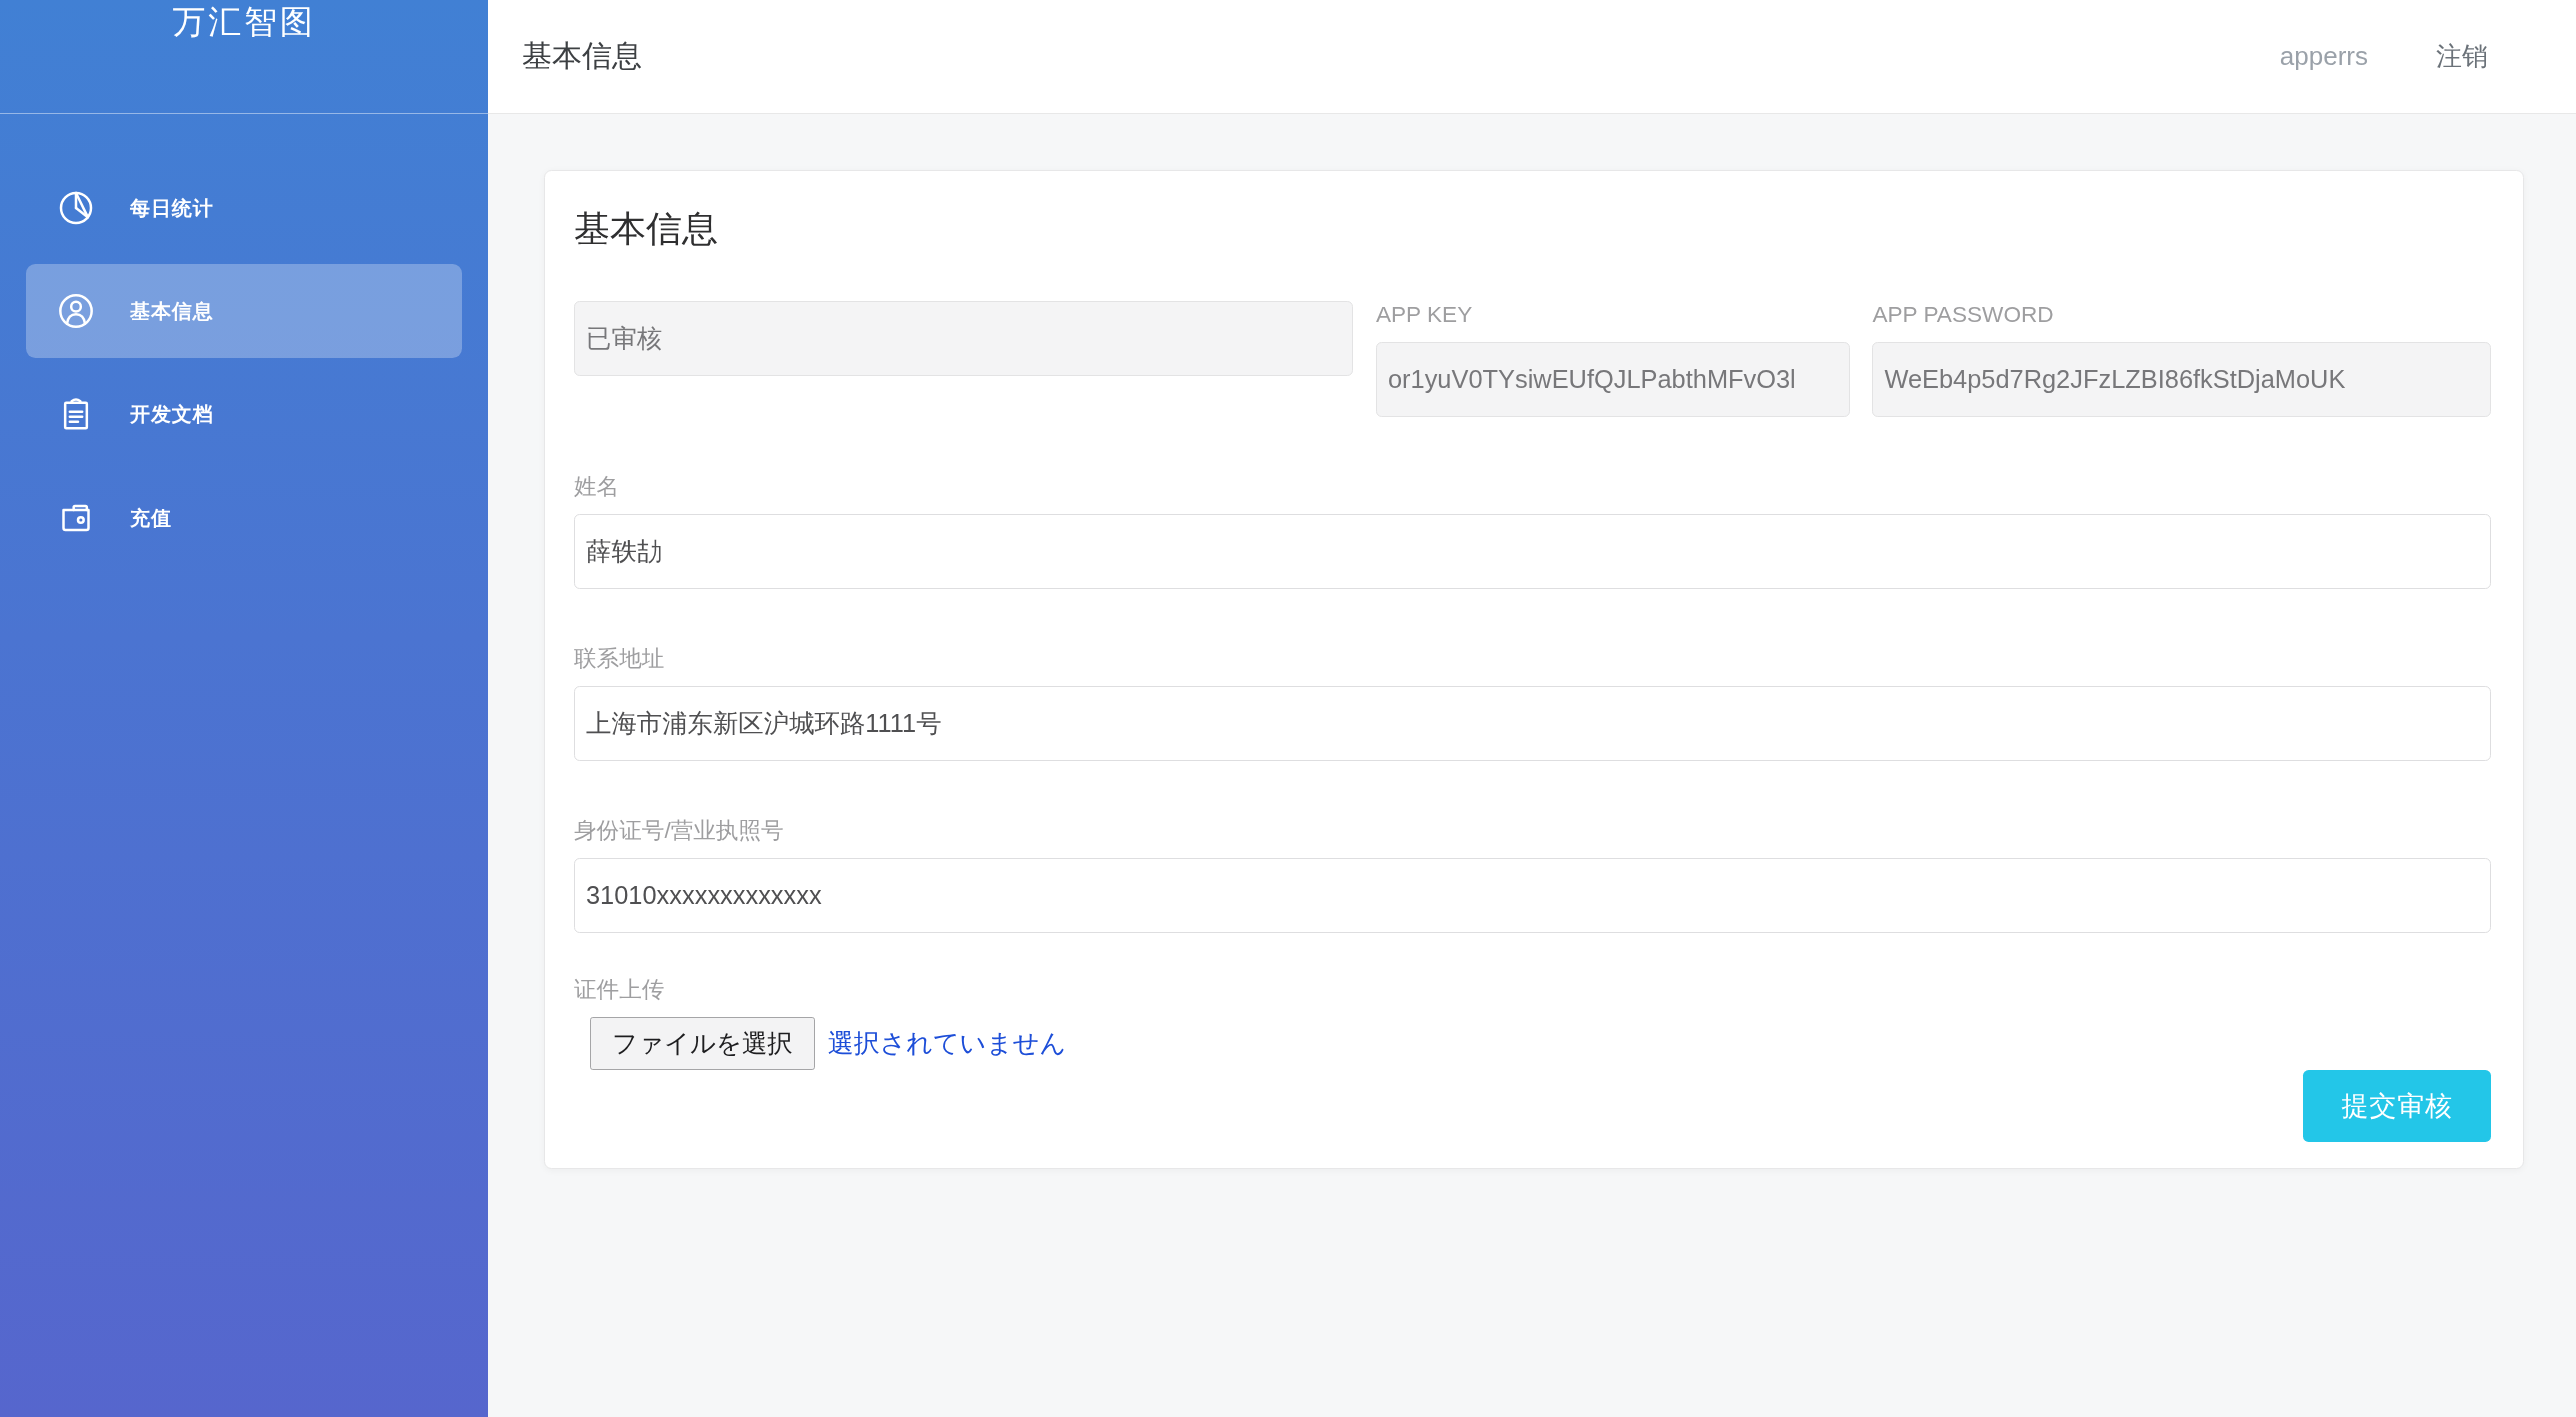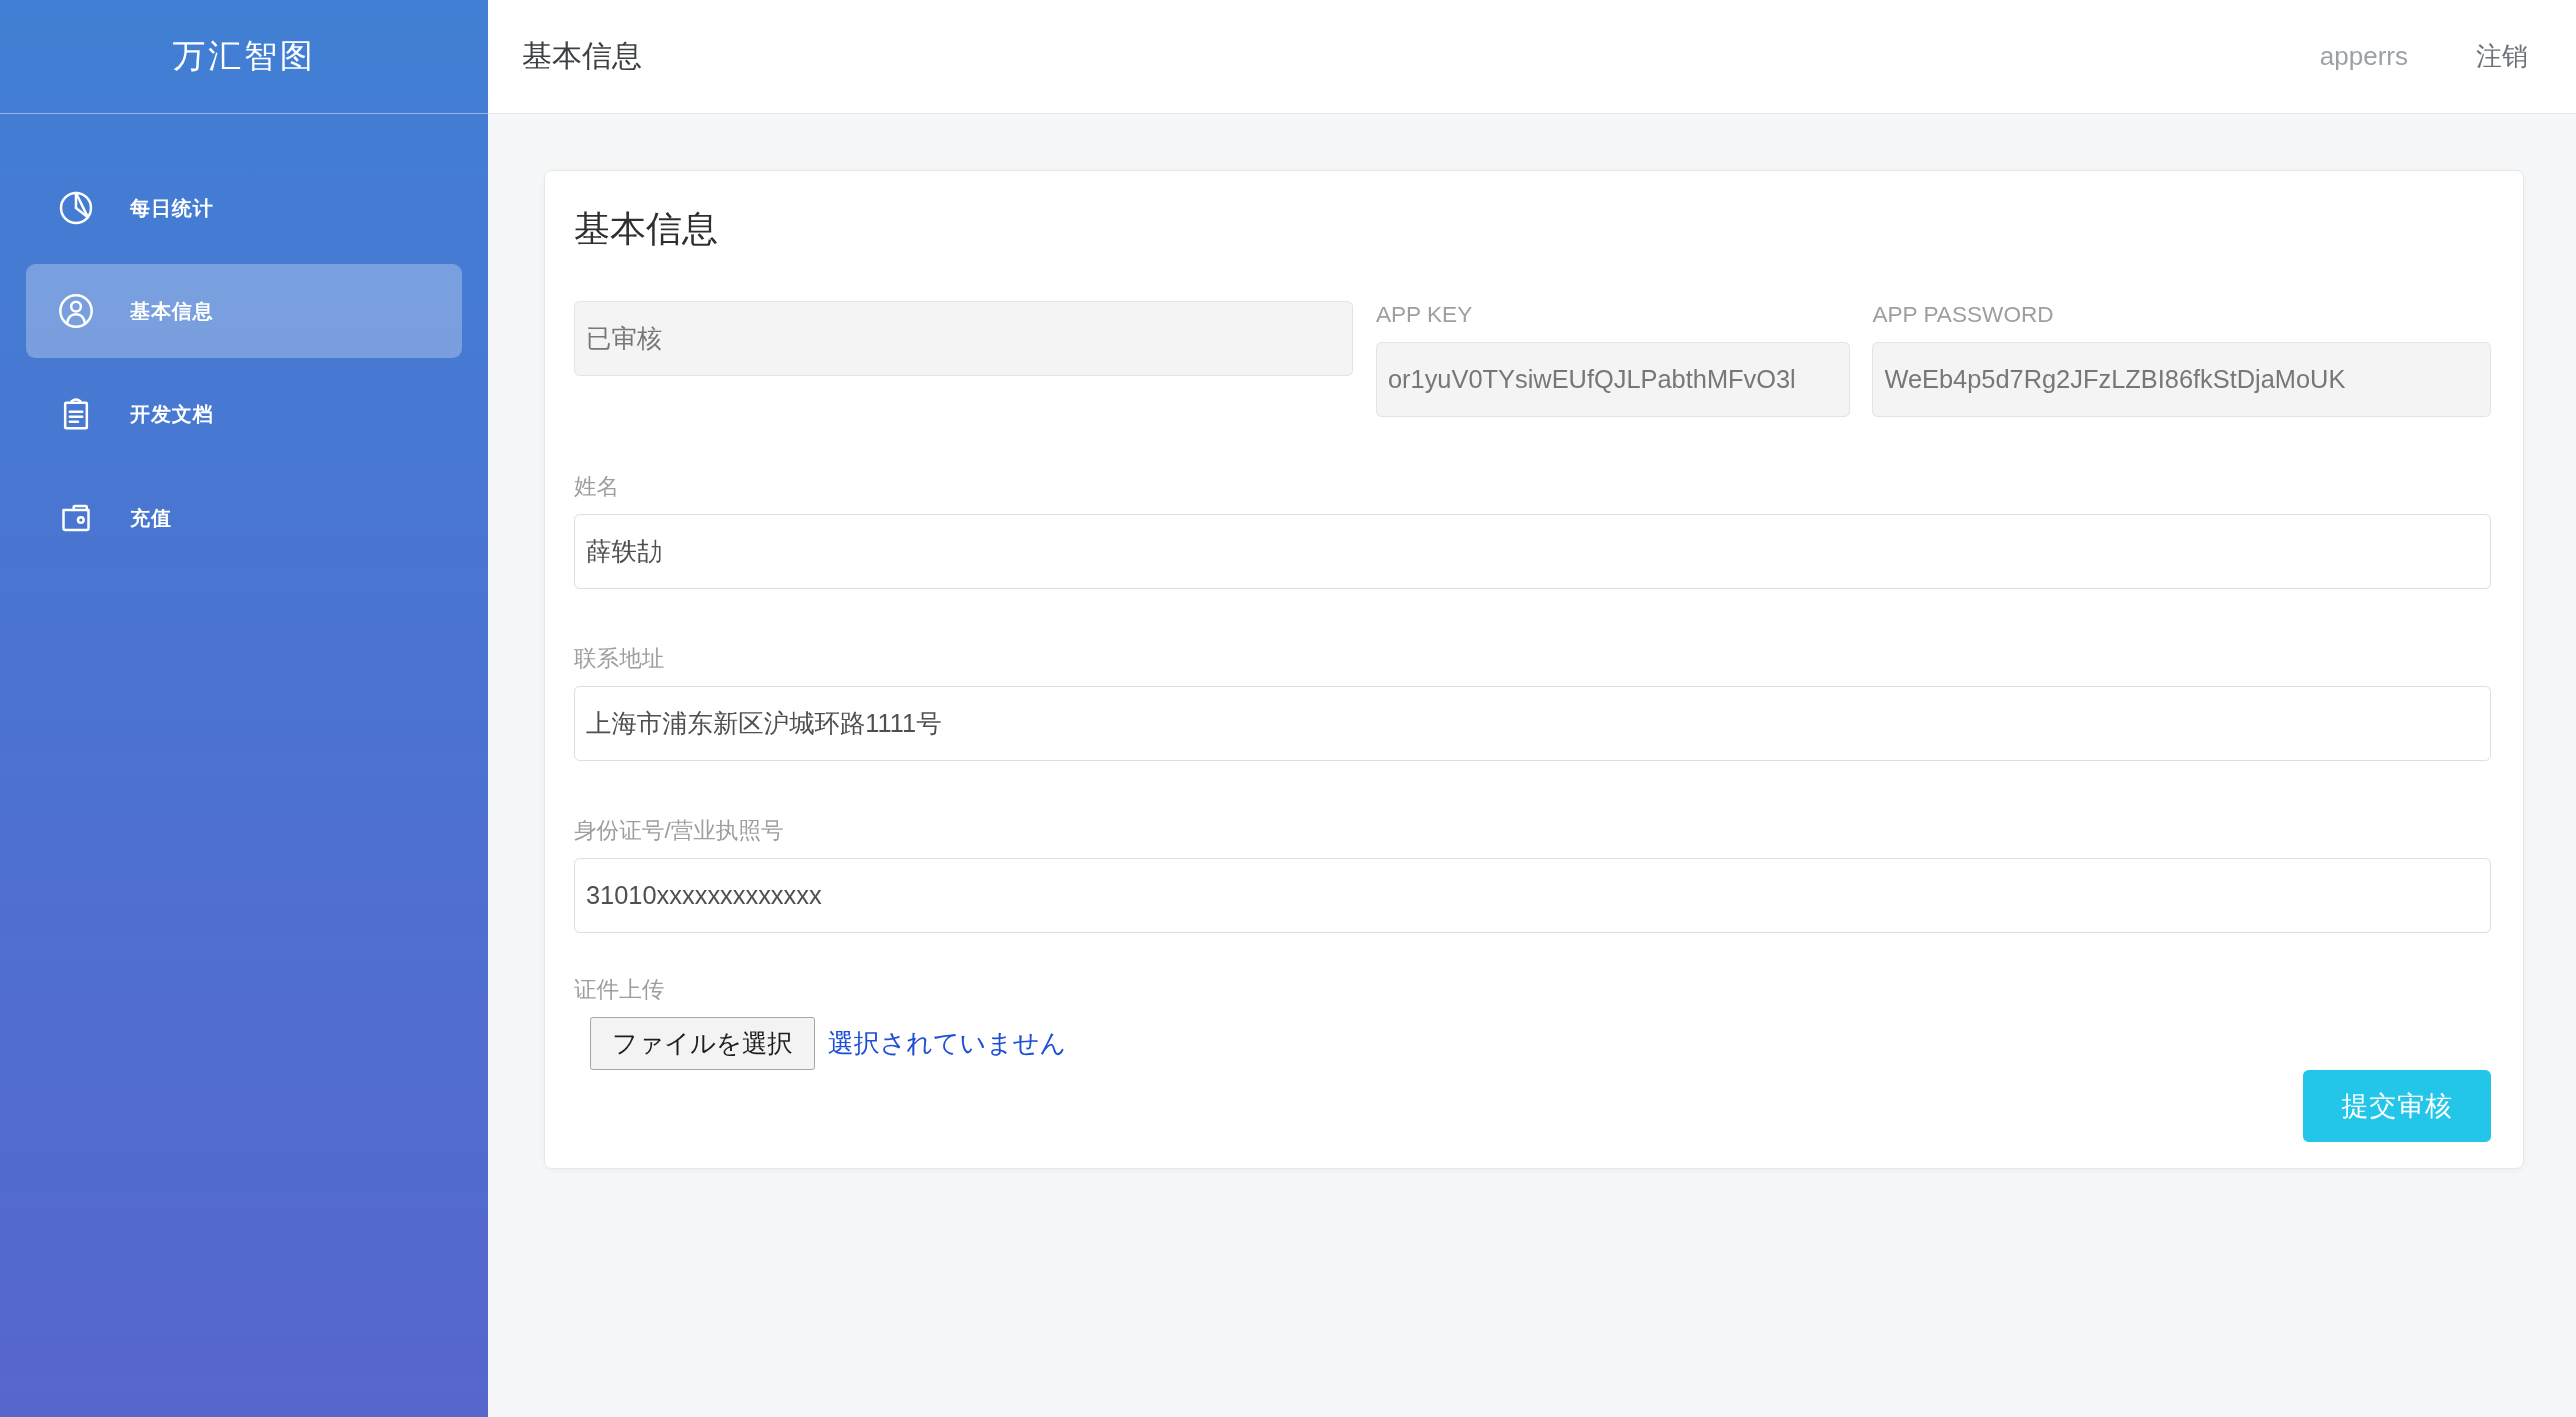--- a/index.html
+++ b/index.html
@@ -11,21 +11,21 @@
   }
   .app { display:flex; width:2576px; height:1418px; }
 
   
   .sidebar {
     width:488px; height:100%;
     background:linear-gradient(180deg,#4180d4 0%,#4b74d1 45%,#5666cd 100%);
     flex-shrink:0; display:flex; flex-direction:column;
   }
   .sidebar-header {
-    height:114px; display:flex; align-items:center; justify-content:center;
+    height:114px; display:flex; justify-content:center;
     border-bottom:0.9px solid rgba(255,255,255,0.45);
   }
   .logo {
     color:#ffffff; font-size:33px; font-weight:400; letter-spacing:2.8px;
   }
   .menu { padding:47px 26px 0 26px; }
   .menu-item {
     height:94px; margin-bottom:9.4px; border-radius:9.4px;
     display:flex; align-items:center; padding-left:30px;
     cursor:pointer; color:#ffffff;
@@ -35,21 +35,21 @@
   .menu-item .mi-icon svg { width:40px; height:40px; display:block; }
   .menu-item .mi-label { font-size:20px; font-weight:700; letter-spacing:0.9px; }
 
   
   .main { flex:1; display:flex; flex-direction:column; min-width:0; }
   .topbar {
     height:114px; background:#ffffff; border-bottom:1.9px solid #e8e8e8;
     display:flex; align-items:center; flex-shrink:0;
   }
   .topbar-title { font-size:30px; color:#3d4043; margin-left:34px; font-weight:400; }
-  .topbar-right { margin-left:auto; display:flex; align-items:center; gap:68px; padding-right:48px; }
+  .topbar-right { margin-left:auto; display:flex; align-items:center; gap:68px; padding-right:88px; }
   .topbar-user { font-size:26px; color:#9aa1a9; cursor:pointer; }
   .topbar-logout { font-size:26px; color:#6b7279; cursor:pointer; }
 
   .content { flex:1; background:#f6f7f8; overflow:auto; }
 
   
   .card {
     width:1980px; margin:56px 0 0 56px; background:#ffffff;
     border:0.9px solid #e7e7e8; border-radius:7.5px;
     box-shadow:0 1.9px 7.5px rgba(0,0,0,0.04);

